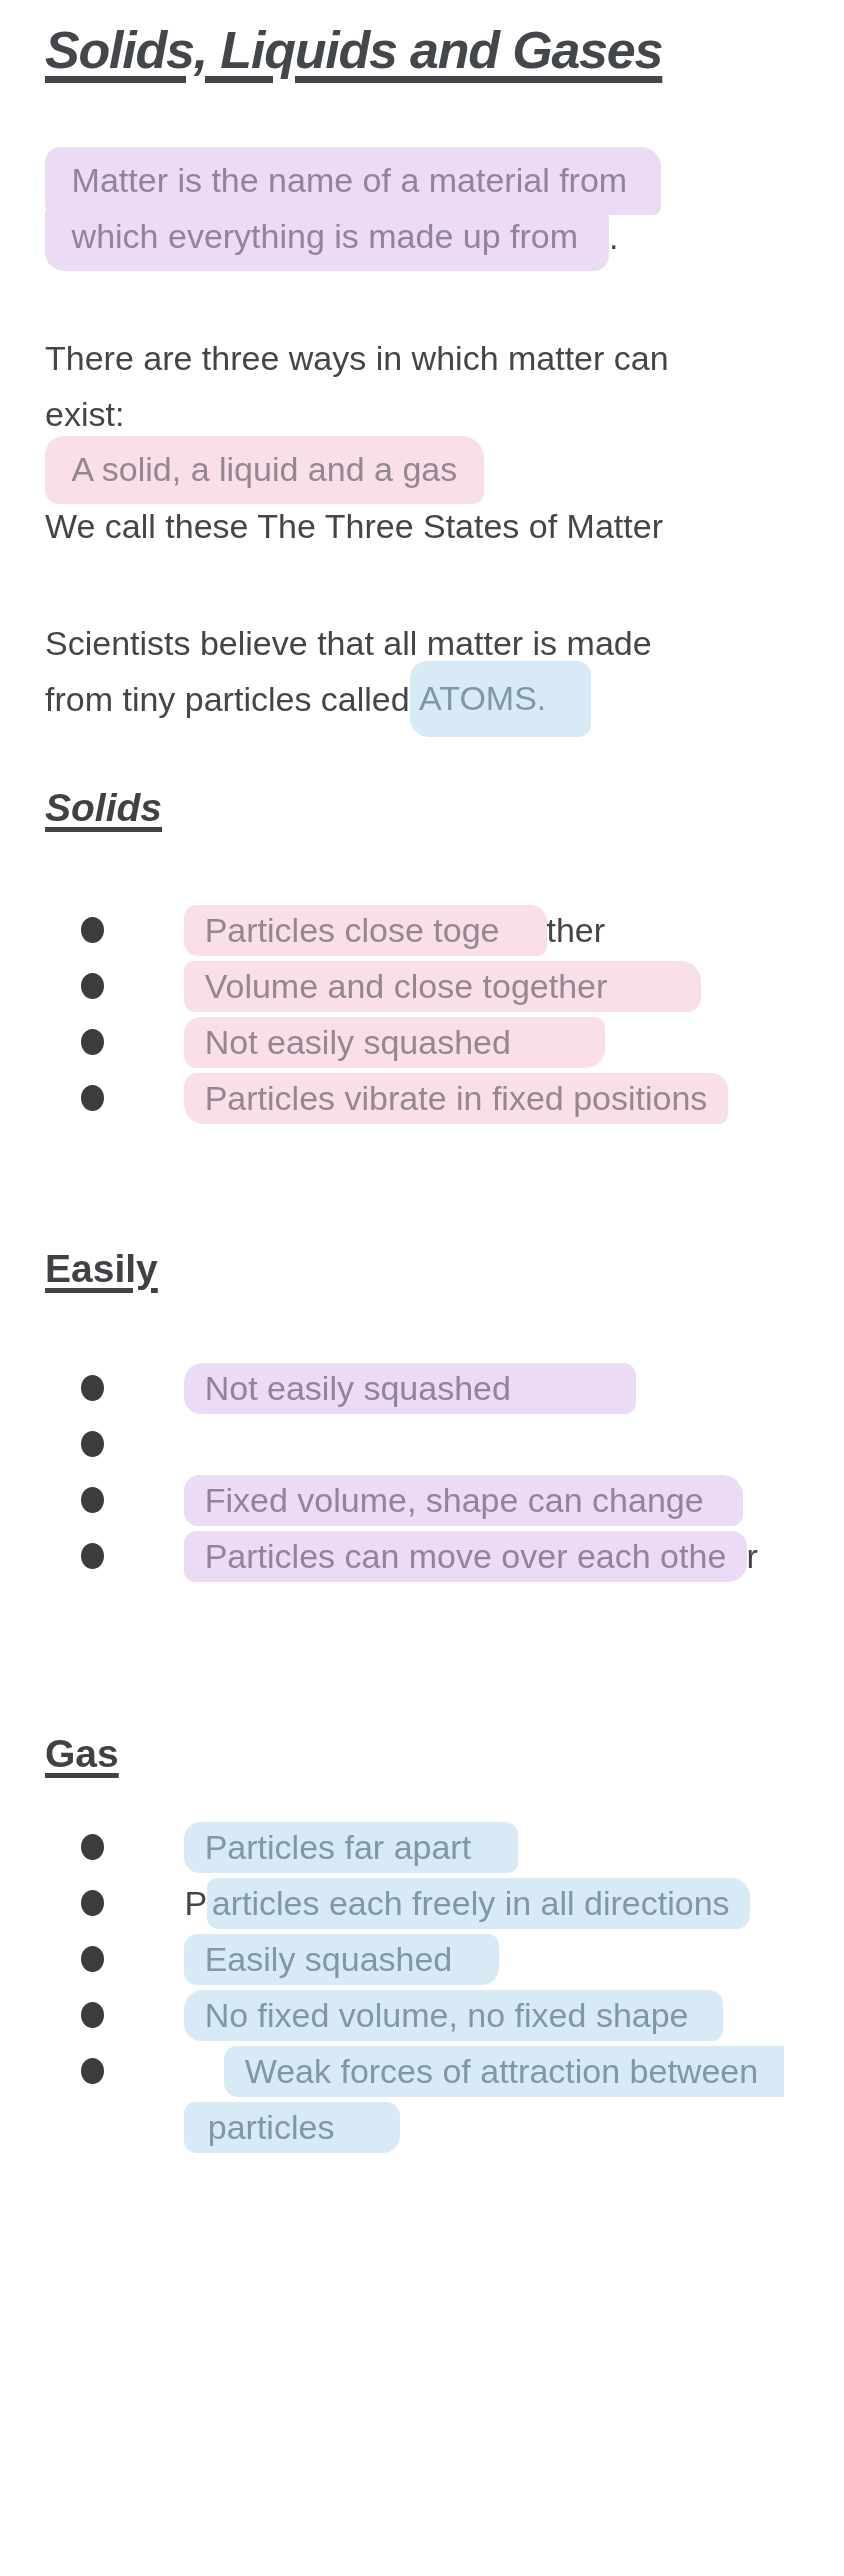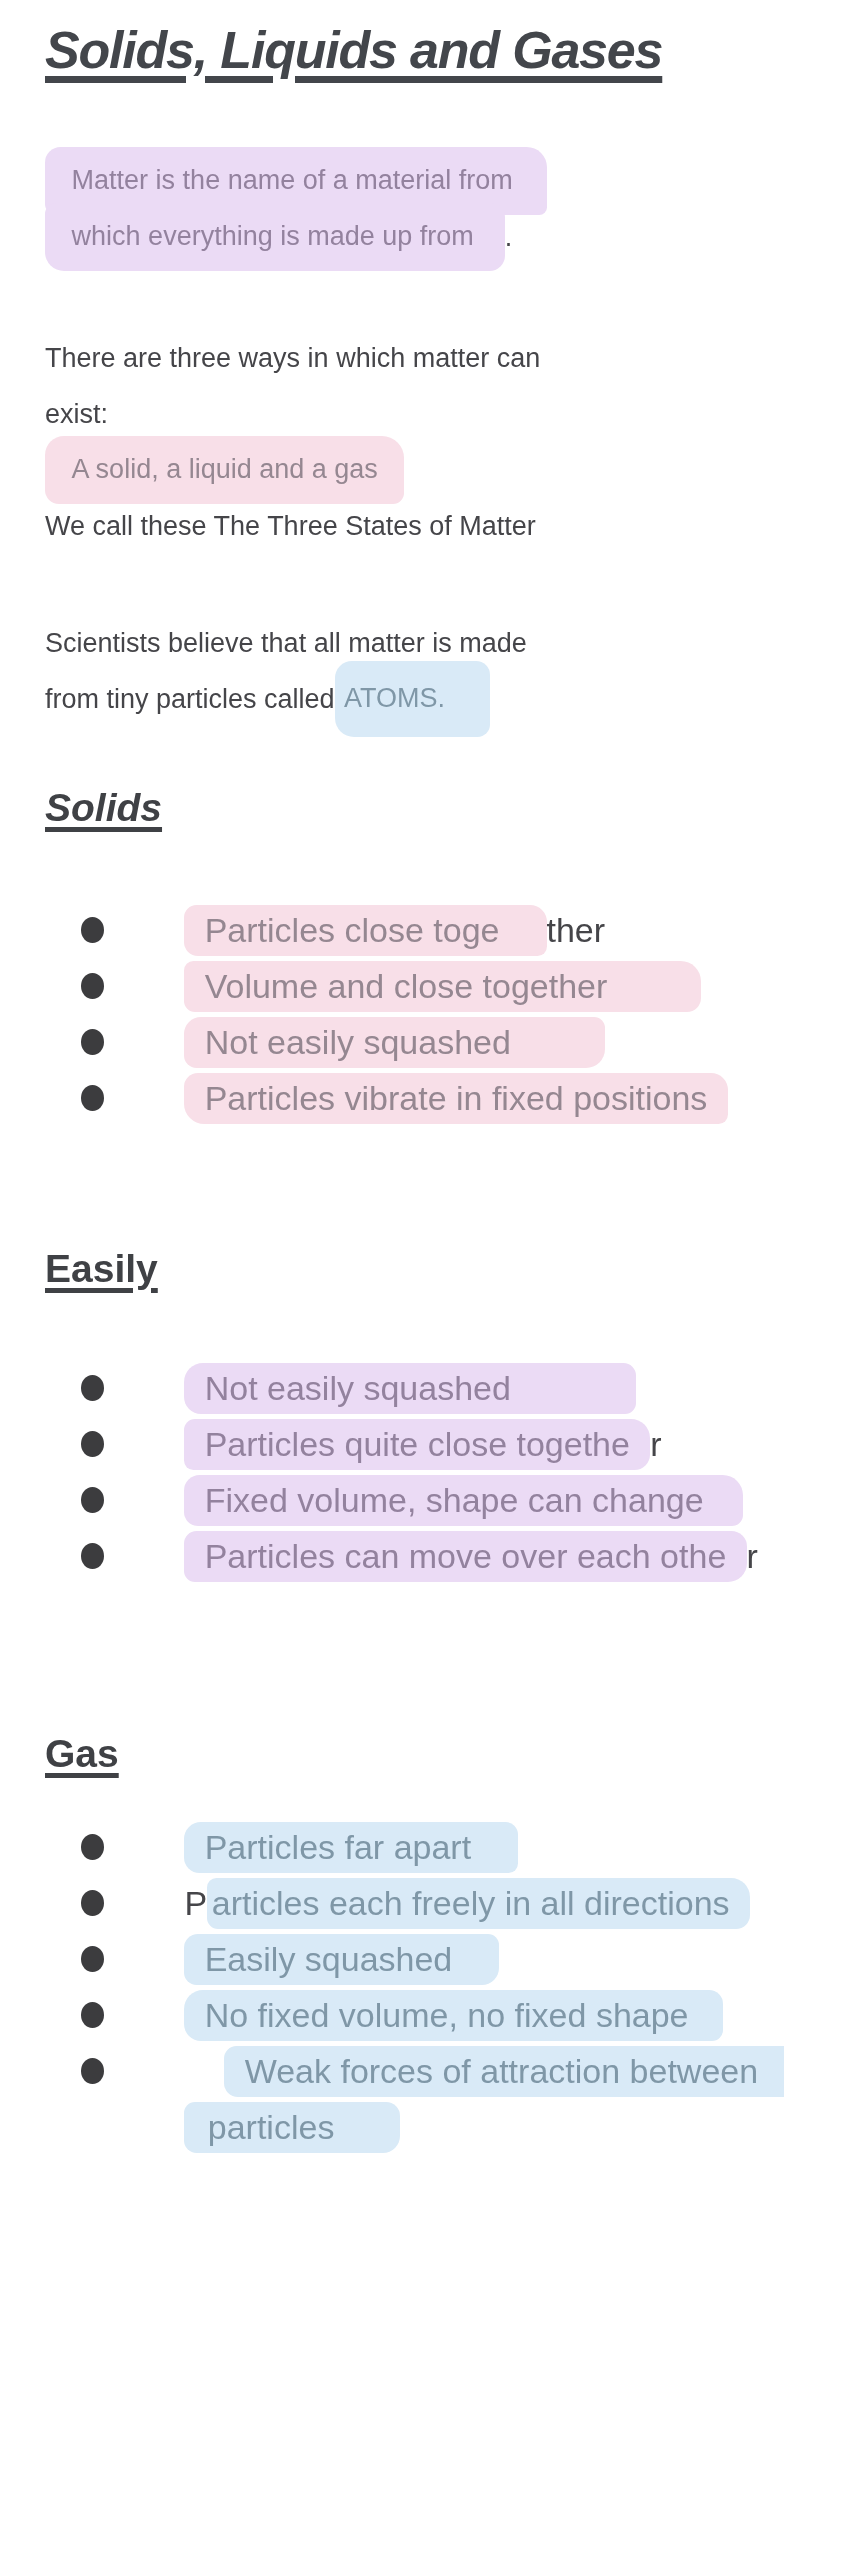--- a/index.html
+++ b/index.html
@@ -36,21 +36,21 @@
     text-decoration-thickness:4.7px;
     text-underline-offset:5.5px;
     text-decoration-skip-ink:auto;
     white-space:nowrap;
     line-height:1.15;
   }
   .italic{font-style:italic;}
   
   .para{
     left:45px;
-    font-size:27px;
+    font-size:34px;
     line-height:56px;
     color:#454549;
     white-space:nowrap;
   }
   .para .line{height:56px;display:flex;align-items:center;}
   
   .hl{
     padding:5.5px 20.3px 7px 20.3px;
     border-radius:12.5px 17px 9.4px 14px;
     box-decoration-break:clone;
@@ -144,21 +144,20 @@
   </div>
 
   <div class="abs sec-heading" style="top:1247px;">Easily</div>
   <div class="abs blist" style="top:1360px;">
     <div class="brow">
       <span class="dot"></span>
       <span class="btxt"><span class="lead"></span><span class="hl purple xr3" style="border-radius:19px 12.5px 11px 17px;">Not easily squashed</span><span class="tail"></span></span>
     </div>
     <div class="brow">
       <span class="dot"></span>
-      <span class="btxt"><span class="lead"></span><span class="hl purple" style="border-radius:11px 19px 15.6px 9.4px;">Particles quite close togethe</span><span class="tail">r</span></span>
     </div>
     <div class="brow">
       <span class="dot"></span>
       <span class="btxt"><span class="lead"></span><span class="hl purple" style="padding-right:39px;border-radius:15.6px 20.3px 11px 14px;">Fixed volume, shape can change</span><span class="tail"></span></span>
     </div>
     <div class="brow">
       <span class="dot"></span>
       <span class="btxt"><span class="lead"></span><span class="hl purple" style="border-radius:12.5px 15.6px 19px 11px;">Particles can move over each othe</span><span class="tail">r</span></span>
     </div>
   </div>

